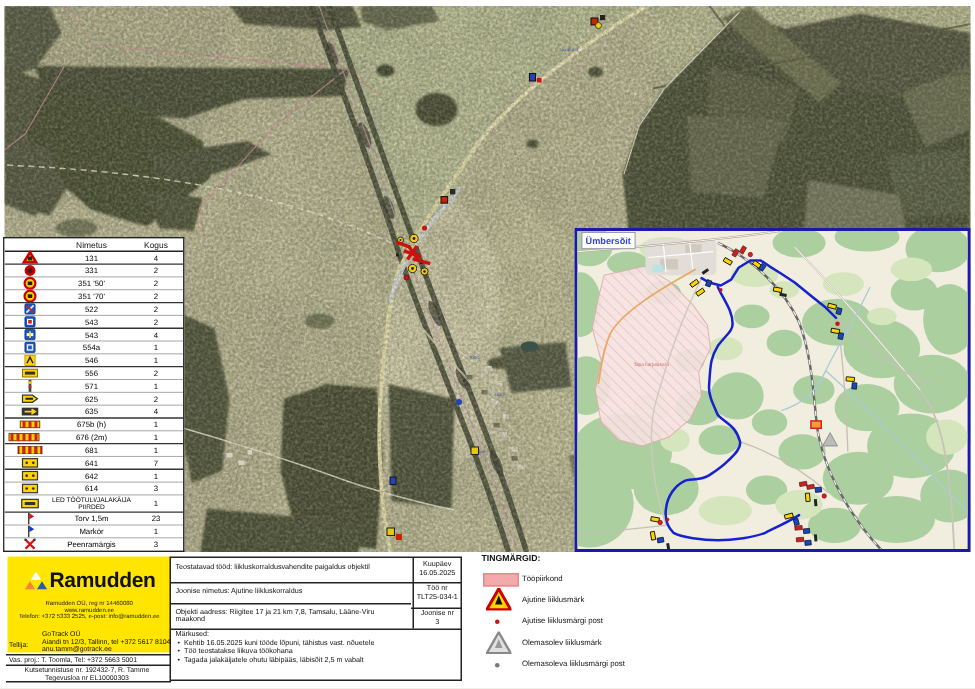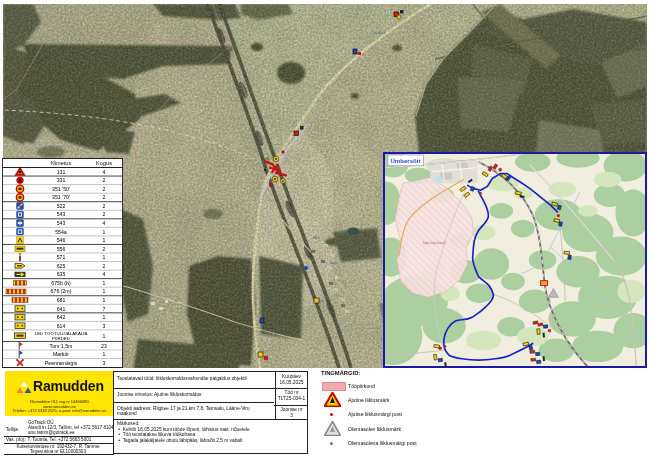--- a/index.html
+++ b/index.html
@@ -496,21 +496,21 @@
         <rect x="58" y="208" width="3.2" height="4.2" fill="#1846c8" stroke="#111" stroke-width="0.5" transform="rotate(80 58 208)"></rect>
         <rect x="62" y="212" width="4.8" height="2" fill="#222" transform="rotate(80 62 212)"></rect>
 </g>
 <rect x="3" y="1" width="36" height="11" fill="#fff" stroke="#99a" stroke-width="0.7"></rect>
 <text x="5.5" y="8.8" font-size="6.2" fill="#3344cc" font-weight="bold">Ümbersõit</text>
 </svg>
 </div>
 
 <div class="abs" style="left:0;top:368px;width:650px;height:91px;background:#fff;">
 
-  <div class="abs" style="left:5px;top:3px;width:109px;height:45px;background:#ffe500;">
+  <div class="abs" style="left:5px;top:3px;width:109px;height:64px;background:#ffe500;">
     <svg class="abs" style="left:10.5px;top:9.5px" width="16" height="12" viewBox="0 0 20 16">
       <polygon points="10,0 14.6,7.4 5.4,7.4" fill="#fff"></polygon>
       <polygon points="4.7,8.6 9.3,16 0,16" fill="#f5823c"></polygon>
       <polygon points="15.3,8.6 20,16 10.7,16" fill="#2a5caa"></polygon>
     </svg>
     <div class="abs" style="left:28px;top:7px;font-size:14px;font-weight:bold;color:#111;letter-spacing:-0.2px;">Ramudden</div>
     <div class="abs" style="left:0;top:29px;width:109px;text-align:center;font-size:4px;line-height:4.6px;color:#222;">
       Ramudden OÜ, reg nr 14460080<br>www.ramudden.ee<br>Telefon: +372 5333 2525, e-post: info@ramudden.ee
     </div>
   </div>

